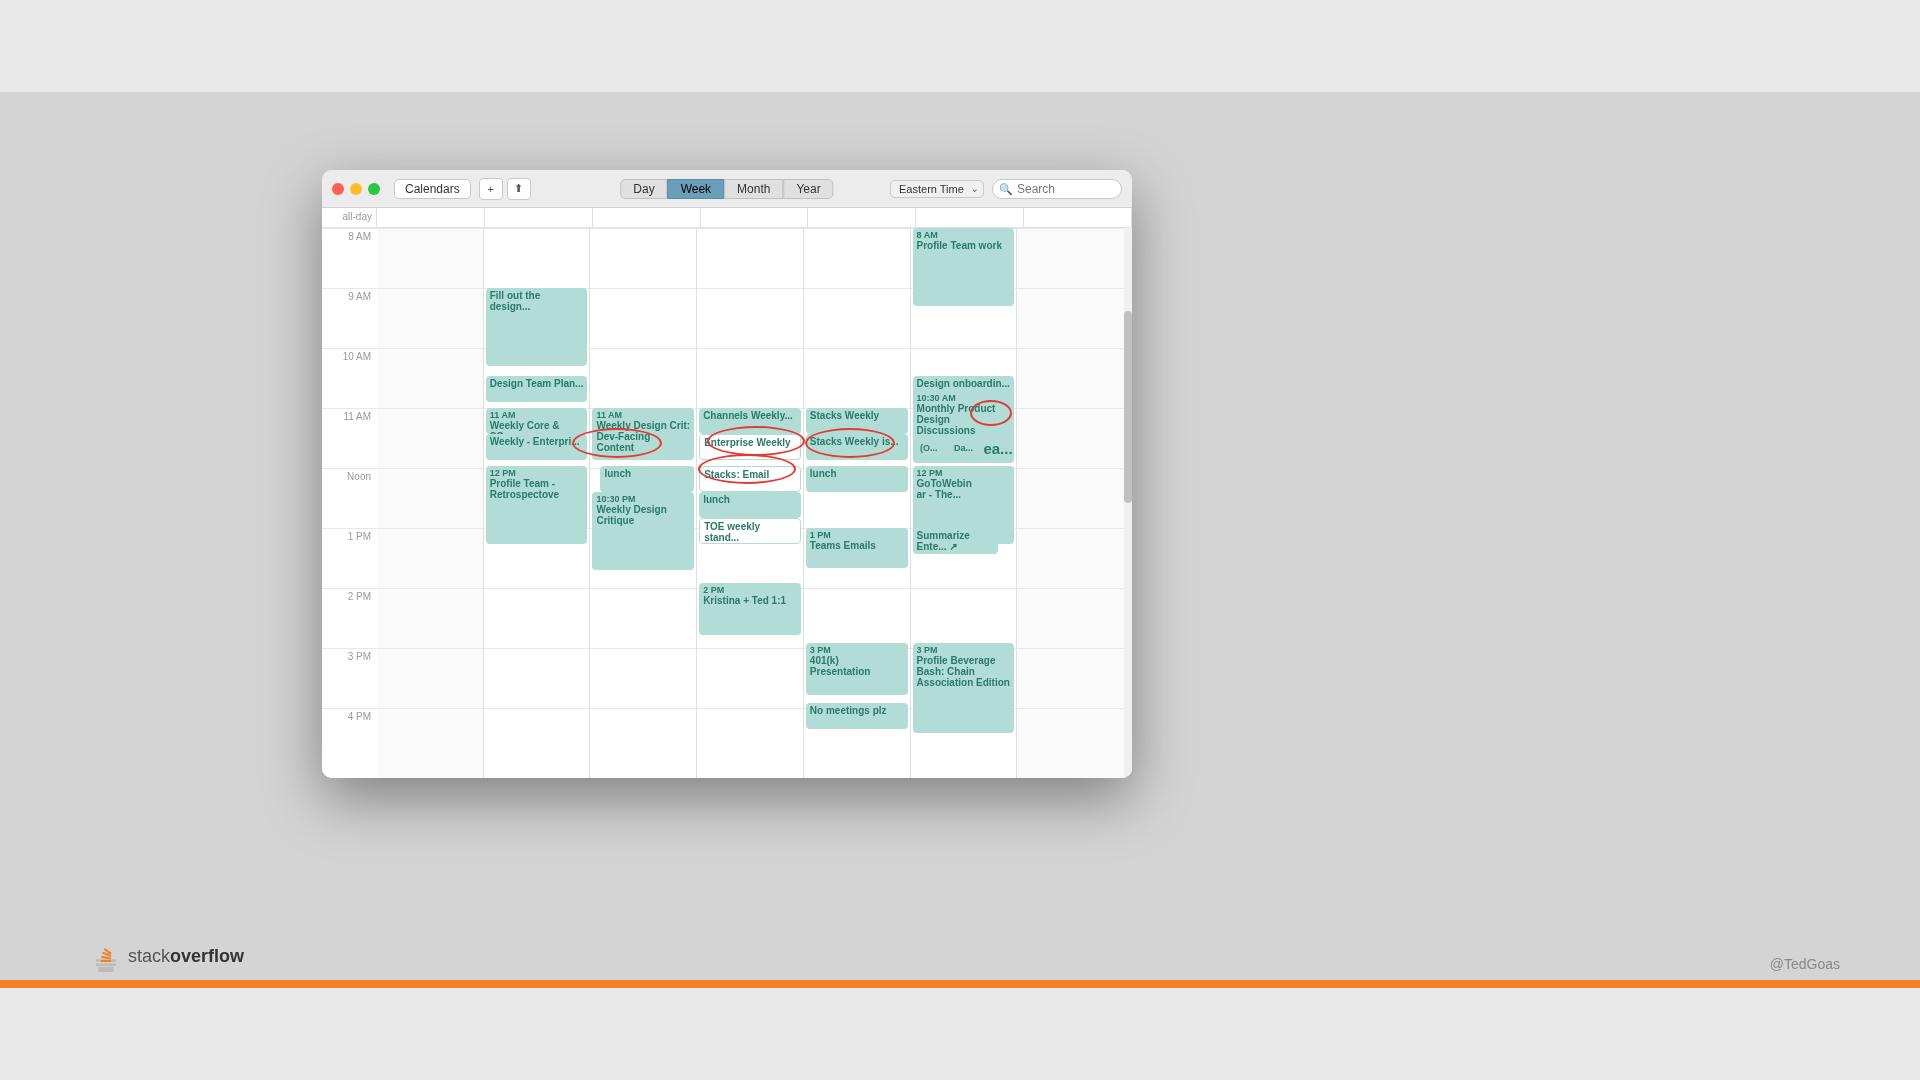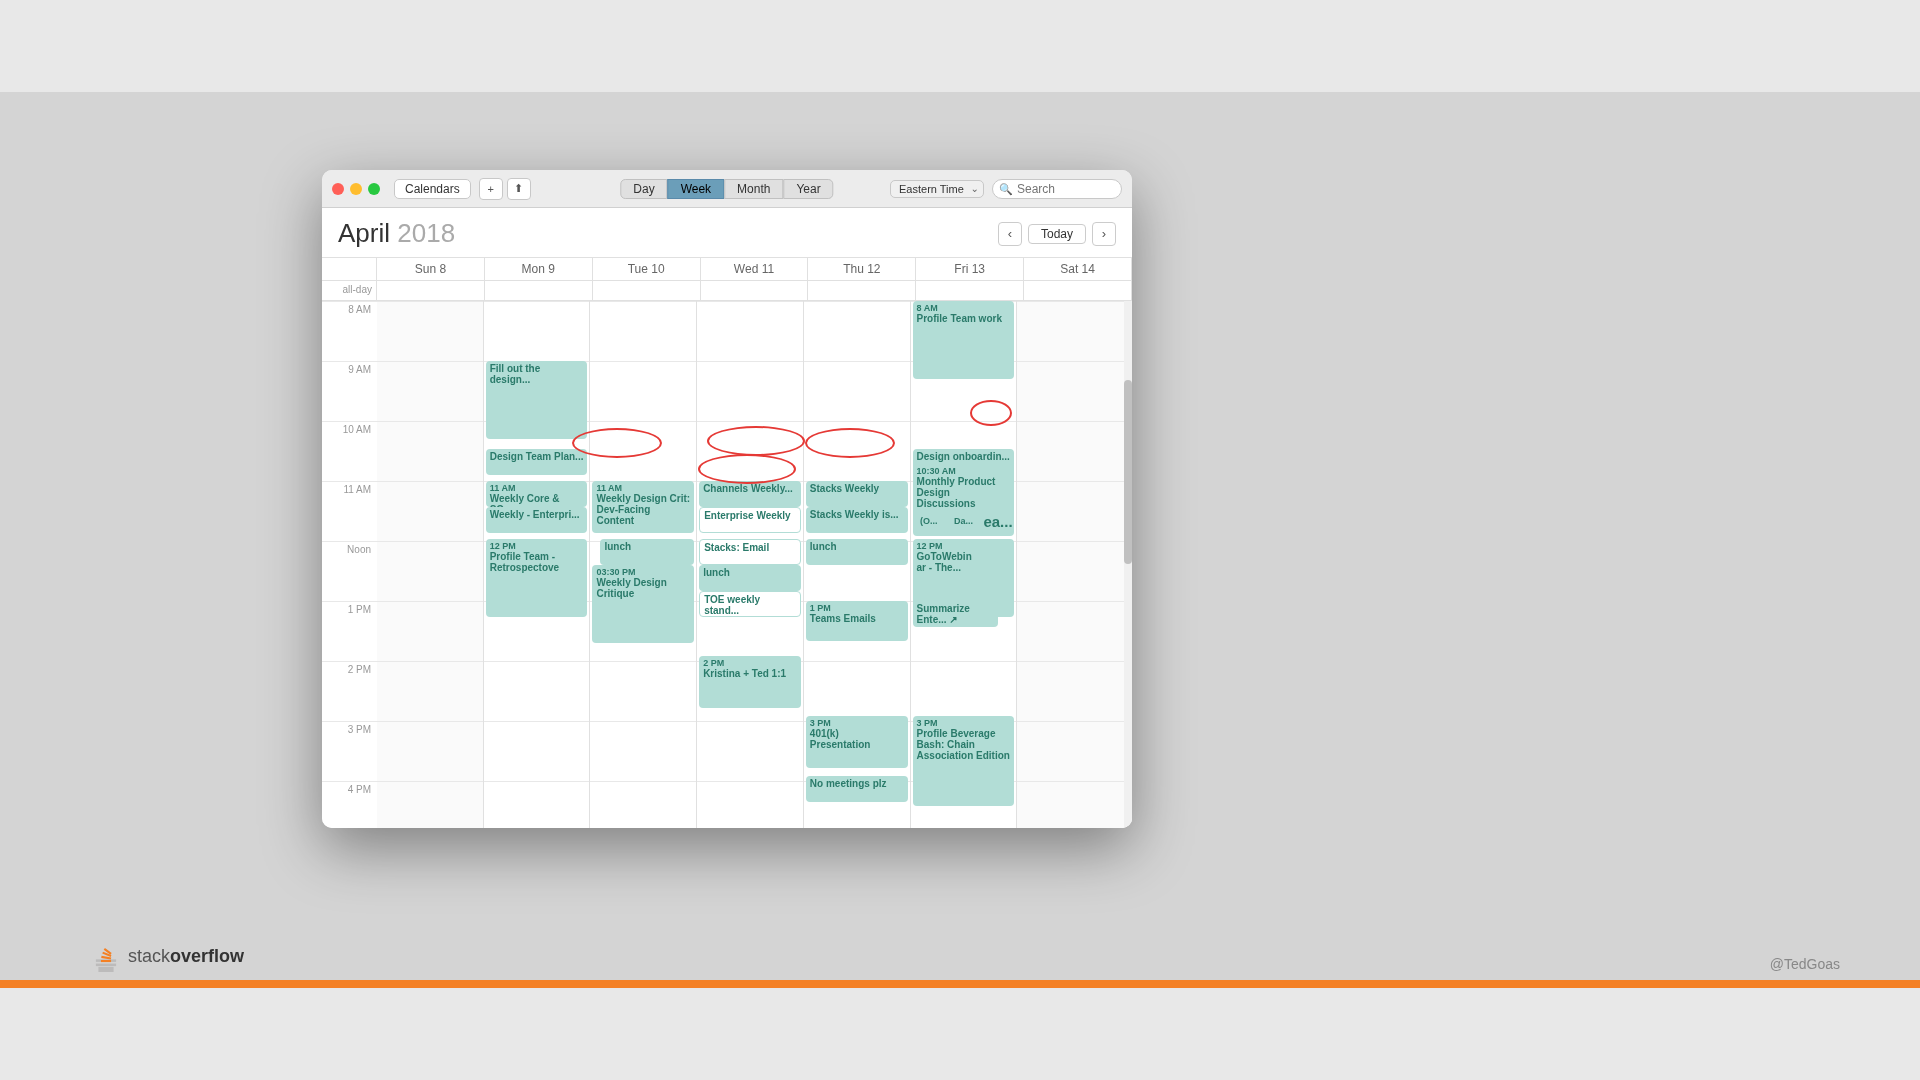--- a/index.html
+++ b/index.html
@@ -398,45 +398,23 @@
             <option>Eastern Time</option>
           </select>
         </div>
         <div class="search-wrap">
           <span class="search-icon-label">🔍</span>
           <input class="search-input" type="text" placeholder="Search" style="">
         </div>
       </div>
     </div>
 
-    <div class="cal-header">
-      <div class="cal-title">
-        <span class="month">April</span>
-        <span> </span>
-        <span class="year">2018</span>
-      </div>
-      <div class="cal-nav">
-        <button class="nav-btn">‹</button>
-        <button class="today-btn">Today</button>
-        <button class="nav-btn">›</button>
-      </div>
-    </div>
 
     <div class="cal-grid">
 
-      <div class="day-headers">
-        <div class="day-header-spacer"></div>
-        <div class="day-header">Sun 8</div>
-        <div class="day-header">Mon 9</div>
-        <div class="day-header">Tue 10</div>
-        <div class="day-header">Wed 11</div>
-        <div class="day-header">Thu 12</div>
-        <div class="day-header">Fri 13</div>
-        <div class="day-header">Sat 14</div>
-      </div>
 
       <div class="allday-row">
         <div class="allday-label">all-day</div>
         <div class="allday-cell"></div>
         <div class="allday-cell"></div>
         <div class="allday-cell"></div>
         <div class="allday-cell"></div>
         <div class="allday-cell"></div>
         <div class="allday-cell"></div>
         <div class="allday-cell"></div>
@@ -521,21 +499,21 @@
               <div style="font-size:9px;font-weight:600">11 AM</div>
               <div class="event-title">Weekly Design Crit:</div>
               <div class="event-title">Dev-Facing Content</div>
             </div>
 
             <div class="event event-teal" style="top:238px; height:26px; left:10px; right:2px;" id="lunch-tue">
               <div class="event-title">lunch</div>
             </div>
 
             <div class="event event-teal" style="top:264px; height:78px;">
-              <div style="font-size:9px;font-weight:600">03:30 PM</div>
+              <div style="font-size:9px;font-weight:600">10:30 PM</div>
               <div class="event-title">Weekly Design</div>
               <div class="event-title">Critique</div>
             </div>
           </div>
 
           <div class="day-col">
             <div class="hour-line"></div>
               <div class="hour-line"></div>
               <div class="hour-line"></div>
             <div class="hour-line"></div>

